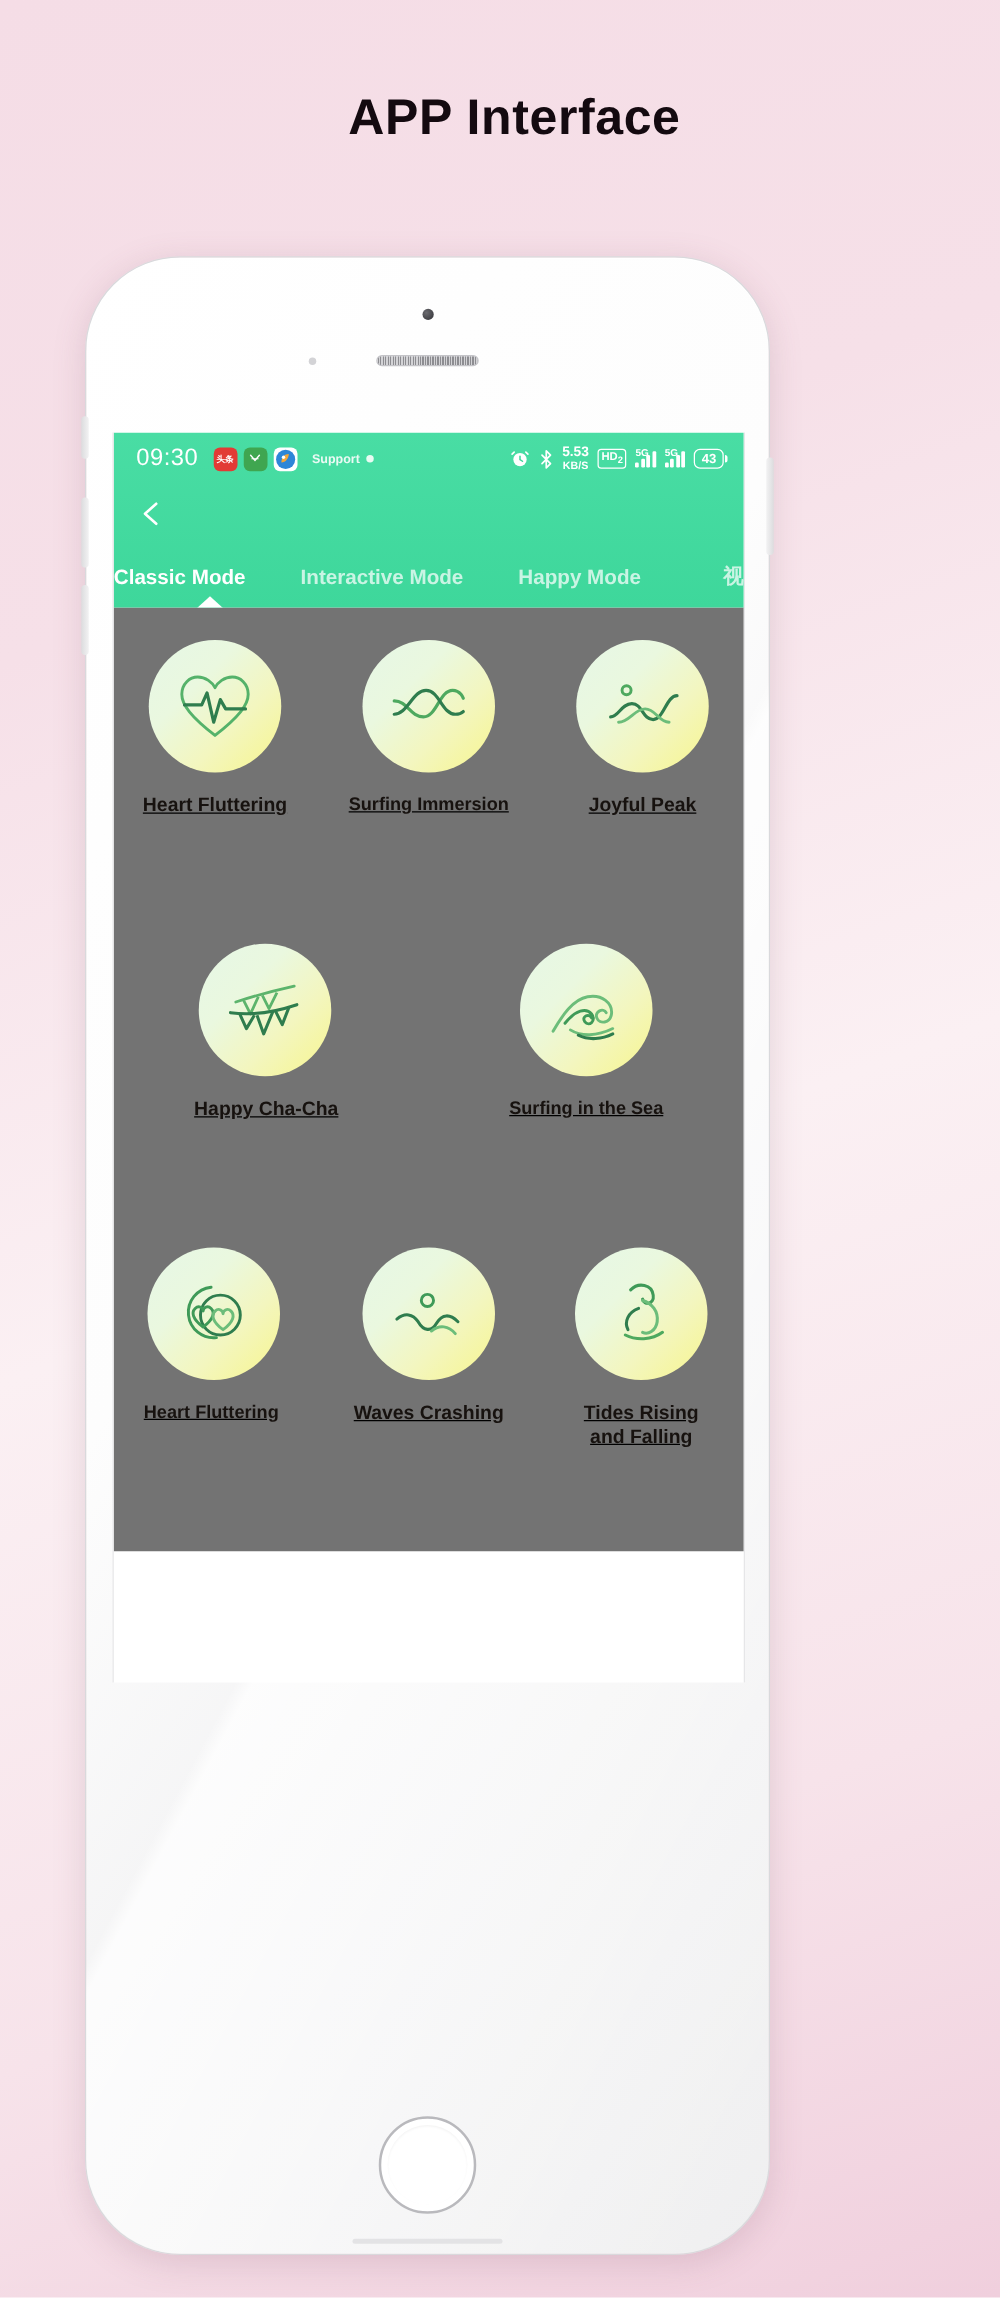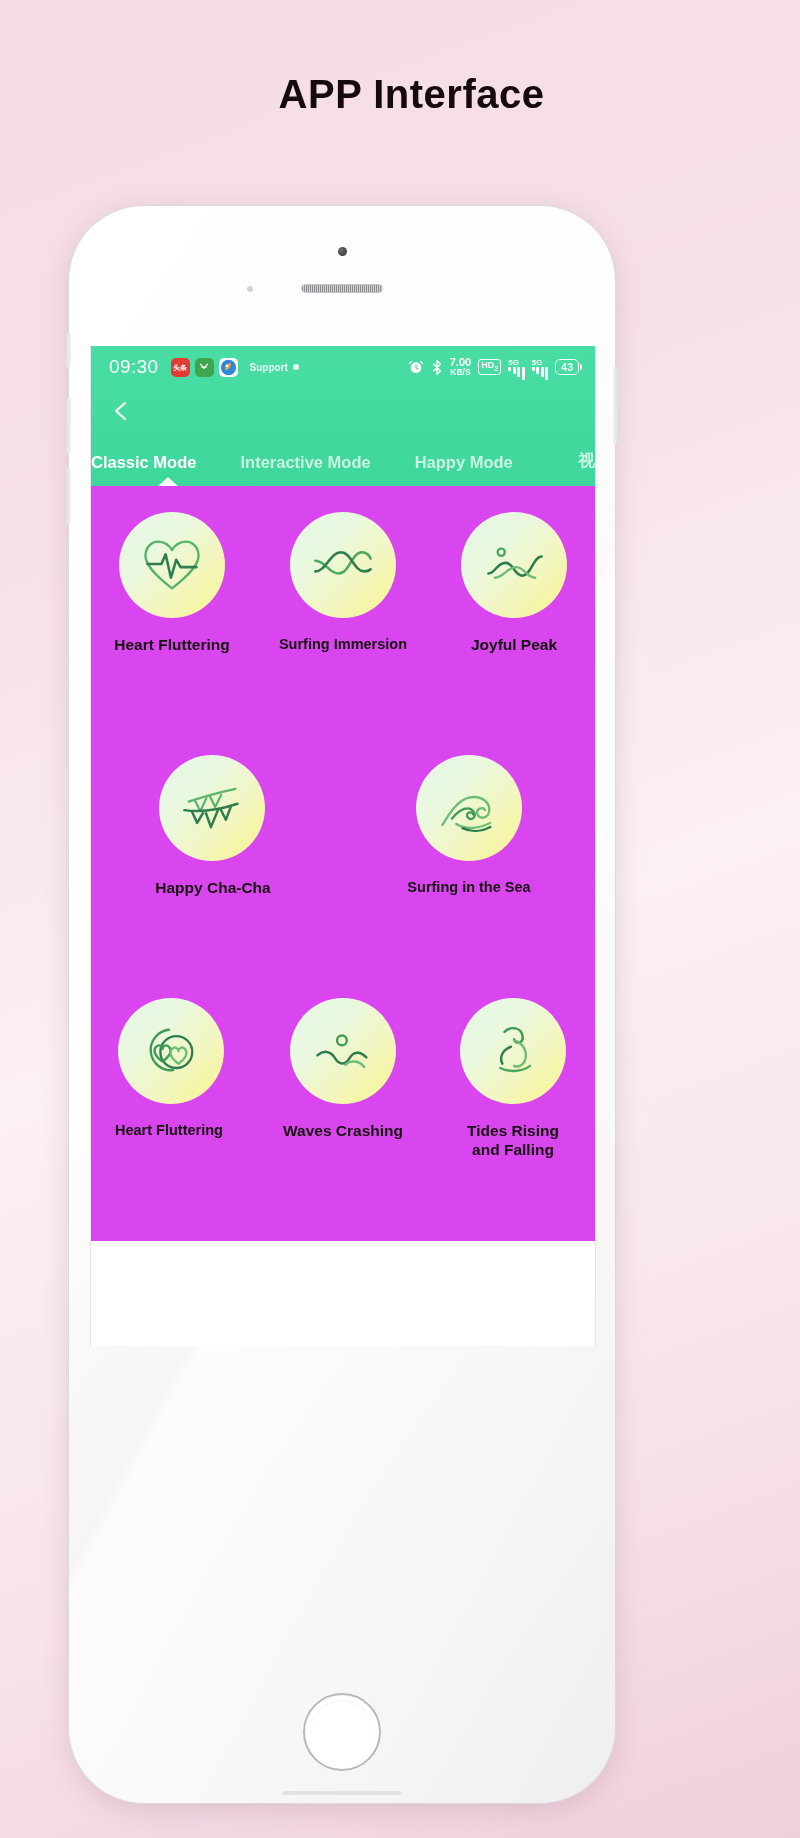--- a/index.html
+++ b/index.html
@@ -200,21 +200,21 @@
   .hd-badge {
     font-size: 9px;
     font-weight: bold;
     border: 1.5px solid #fff;
     border-radius: 3px;
     padding: 1px 2px;
     line-height: 1;
   }
   .sig {
     display: flex;
-    align-items: flex-start;
+    align-items: flex-end;
     gap: 1.5px;
     height: 14px;
     position: relative;
     padding-top: 7px;
   }
   .sig .g-label {
     position: absolute;
     top: -2px; left: 0;
     font-size: 8px;
     font-weight: bold;
@@ -285,21 +285,22 @@
     left: 66px;
     width: 0; height: 0;
     border-left: 11px solid transparent;
     border-right: 11px solid transparent;
     border-bottom: 10px solid #ffffff;
   }
 
   
   .grid {
     padding: 26px 0 0 0;
-    background: #d946ef;
+    background: #737373;
+    text-decoration: underline;
   }
   .grid-row {
     display: flex;
     height: 243px;
   }
   .cell {
     flex: 1;
     display: flex;
     flex-direction: column;
     align-items: center;
@@ -395,21 +396,21 @@
             <circle cx="12" cy="13" r="8" fill="#ffffff"></circle>
             <path d="M12 9 v4 l3 2" stroke="#3ed79b" stroke-width="1.8" fill="none" stroke-linecap="round"></path>
             <path d="M5 4 L2.5 6.5 M19 4 L21.5 6.5" stroke="#ffffff" stroke-width="2" stroke-linecap="round"></path>
           </svg>
 
           <svg width="12" height="17" viewBox="0 0 12 20">
             <path d="M2 6 L10 14 L6 18 V2 L10 6 L2 14" fill="none" stroke="#ffffff" stroke-width="1.6" stroke-linejoin="round" stroke-linecap="round"></path>
           </svg>
 
           <div class="net-speed">
-            <span>7.00</span>
+            <span>5.53</span>
             <span class="unit">KB/S</span>
           </div>
 
           <div class="hd-badge">
             <span>HD</span><sub>2</sub>
           </div>
 
           <div class="sig">
             <span class="g-label">5G</span>
             <i></i>

